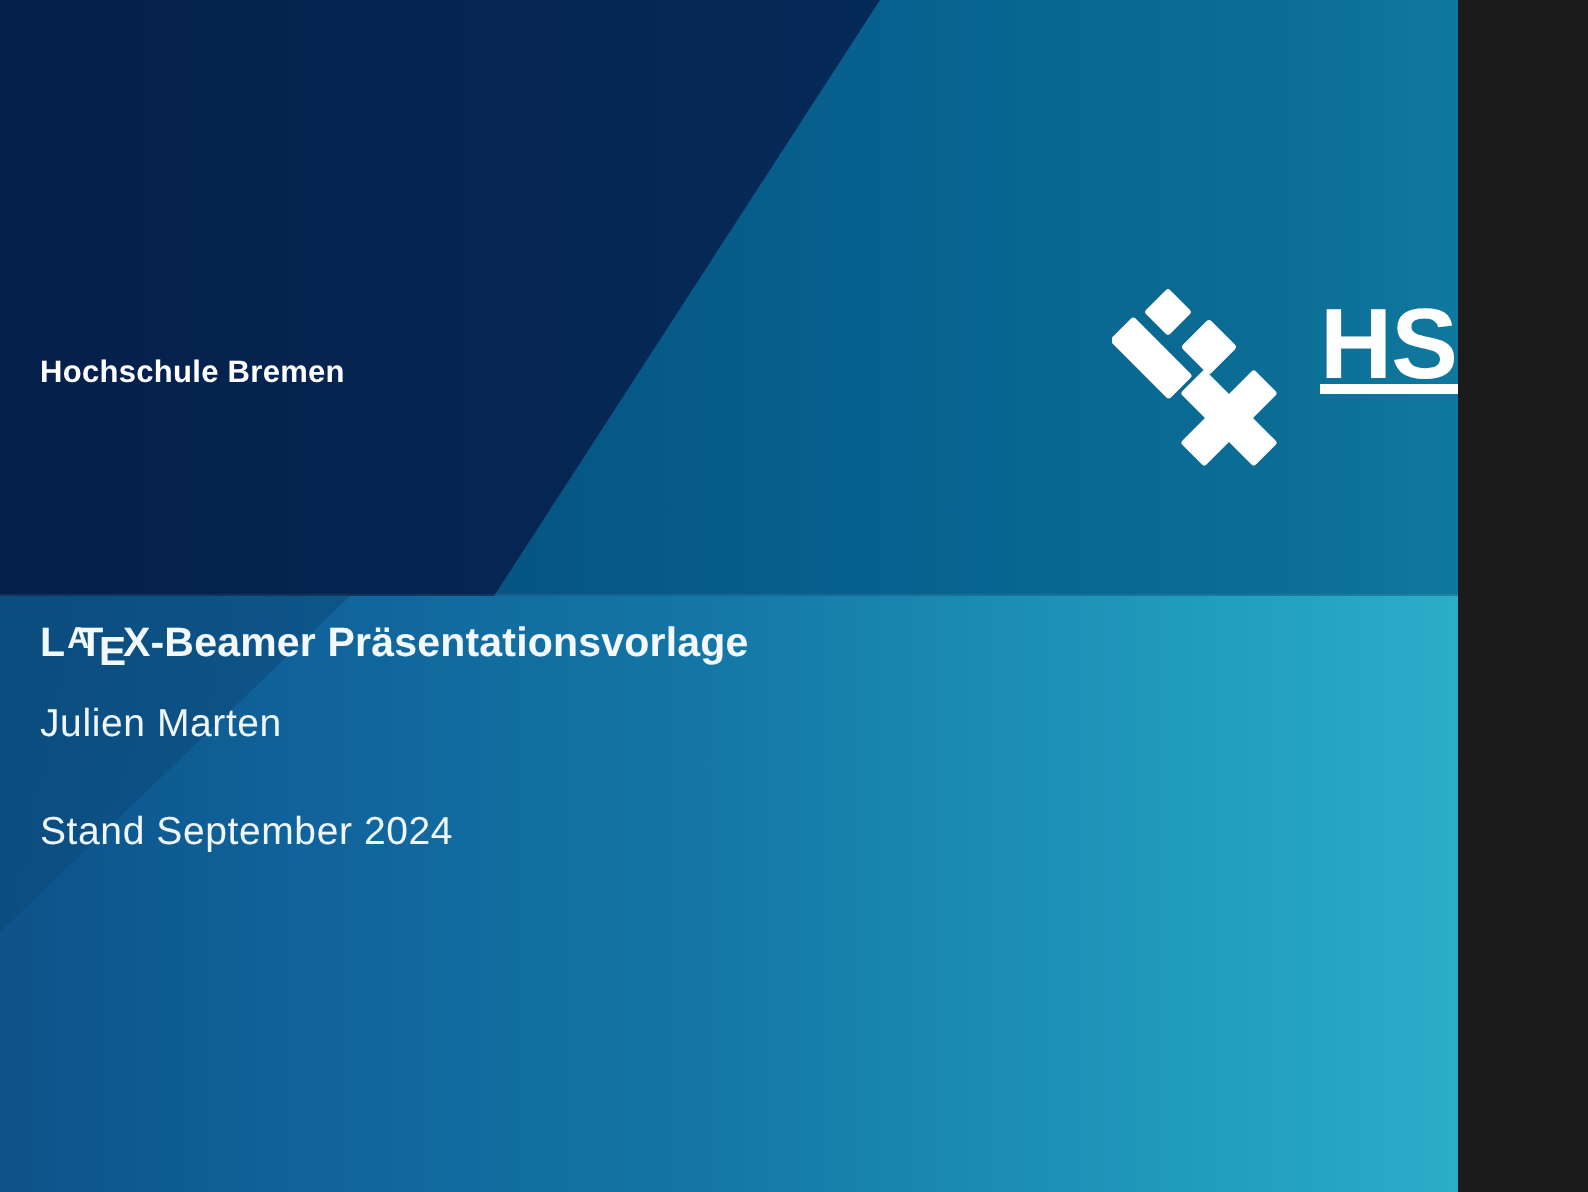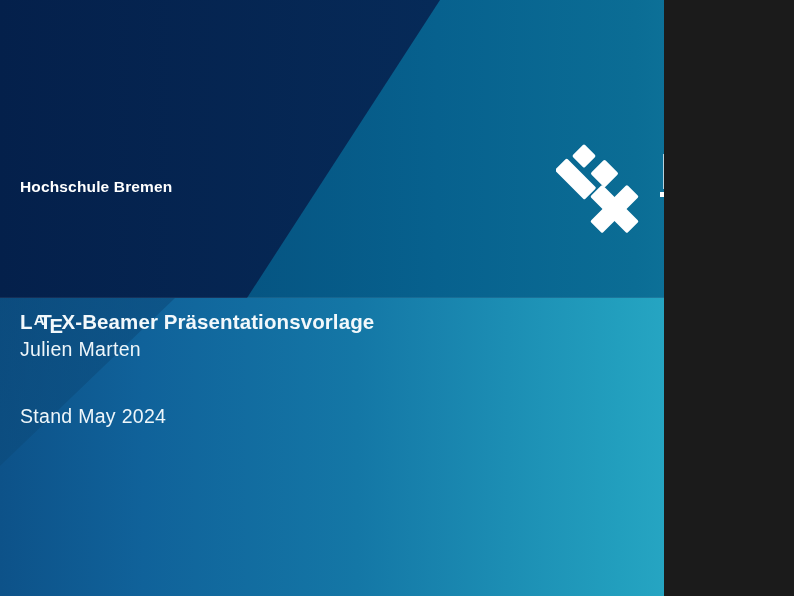--- a/index.html
+++ b/index.html
@@ -3,21 +3,21 @@
 <meta charset="utf-8">
 <title>HSB Beamer Title Slide</title>
 <style>
   html, body {
     margin: 0;
     padding: 0;
     background: #1b1b1b;
   }
   #slide {
     position: relative;
-    width: 664px;
+    width: 729px;
     height: 596px;
     overflow: hidden;
     font-family: "Liberation Sans", sans-serif;
     background: #1a82ad;
   }
 
   
   .band {
     position: absolute;
     left: 0;
@@ -120,21 +120,21 @@
   #title-line {
     font-size: 20.5px;
     font-weight: bold;
     letter-spacing: 0.1px;
     line-height: 1.25;
     white-space: nowrap;
     display: flex;
     align-items: center;
   }
   #author-line {
-    margin-top: 3px;
+    margin-top: 16px;
     font-size: 19.5px;
     font-weight: normal;
     letter-spacing: 0.3px;
     color: #eef6fa;
   }
   #date-line {
     position: absolute;
     left: 20px;
     top: 405px;
     font-size: 19.5px;
@@ -196,15 +196,15 @@
   </div>
 
   <div id="titleblock">
     <div id="title-line">
       <span class="latex"><span>L</span><span class="l-a">A</span><span class="l-t">T</span><span class="l-e">E</span><span class="l-x">X</span></span>
         <span>-Beamer Präsentationsvorlage</span>
     </div>
     <div id="author-line">Julien Marten</div>
   </div>
 
-  <div id="date-line">Stand May 2024</div>
+  <div id="date-line">Stand September 2024</div>
 
 </div>
 
 </body></html>

